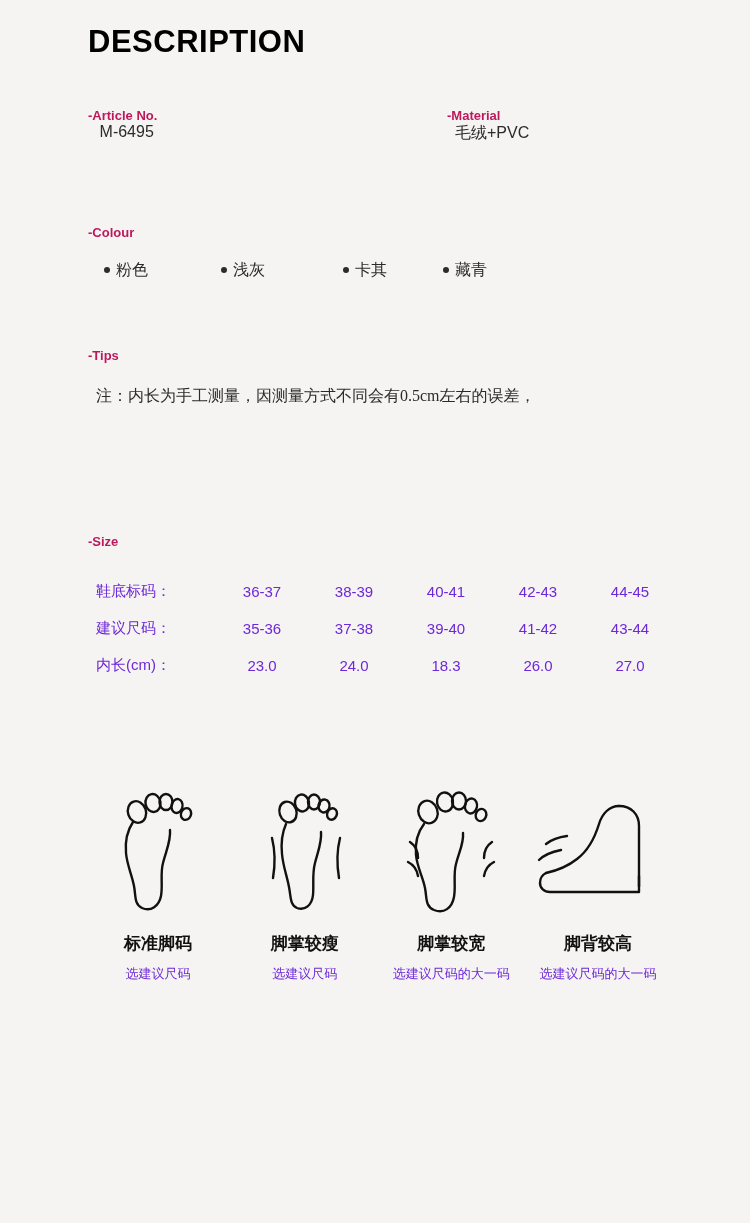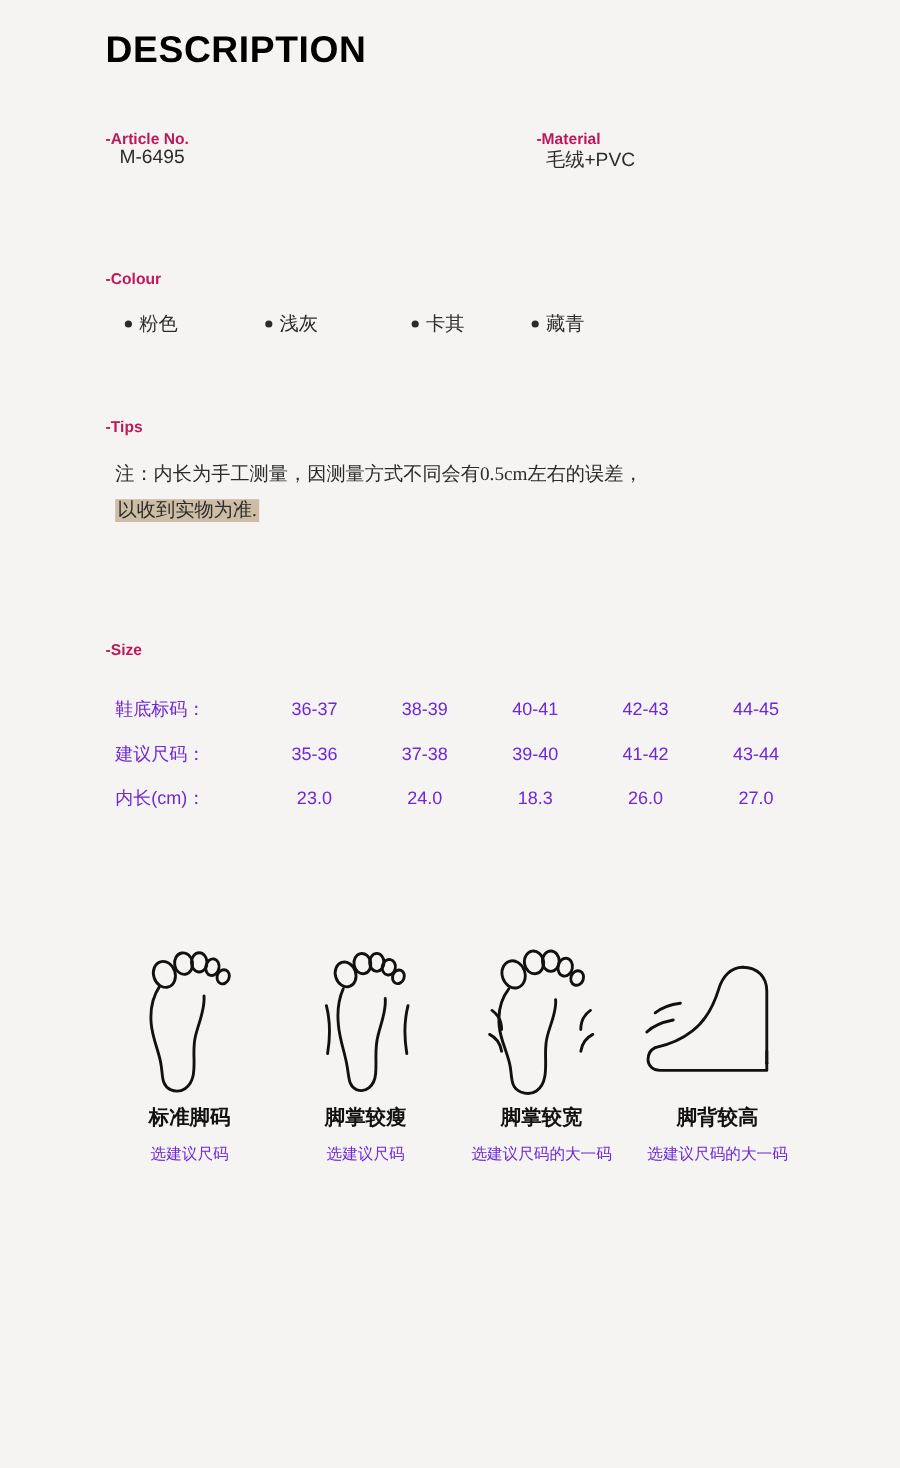--- a/index.html
+++ b/index.html
@@ -140,20 +140,21 @@
     width: 140px;
     text-align: center;
   }
   .foot-art {
     height: 140px;
     display: flex;
     align-items: flex-end;
     justify-content: center;
   }
   .foot-name {
+    margin-top: 12px;
     font-size: 17px;
     font-weight: bold;
     color: #111;
   }
   .foot-desc {
     margin-top: 10px;
     font-size: 13px;
     color: #6d28d9;
   }
 </style>
@@ -188,21 +189,20 @@
       </div>
       <div class="colour-item c3">
         <span class="dot"></span><span>藏青</span>
       </div>
     </div>
   </div>
 
   <div class="block-tips">
     <div class="sec-label">-Tips</div>
     <div class="tips-line first">注：内长为手工测量，因测量方式不同会有0.5cm左右的误差，</div>
-    <div class="tips-line"><span class="tips-hl">以收到实物为准.</span></div>
   </div>
 
   <div class="block-size">
     <div class="sec-label">-Size</div>
     <table class="size-table">
       <tbody>
           <tr>
         <td class="rowhead">鞋底标码：</td>
         <td>36-37</td>
         <td>38-39</td>

